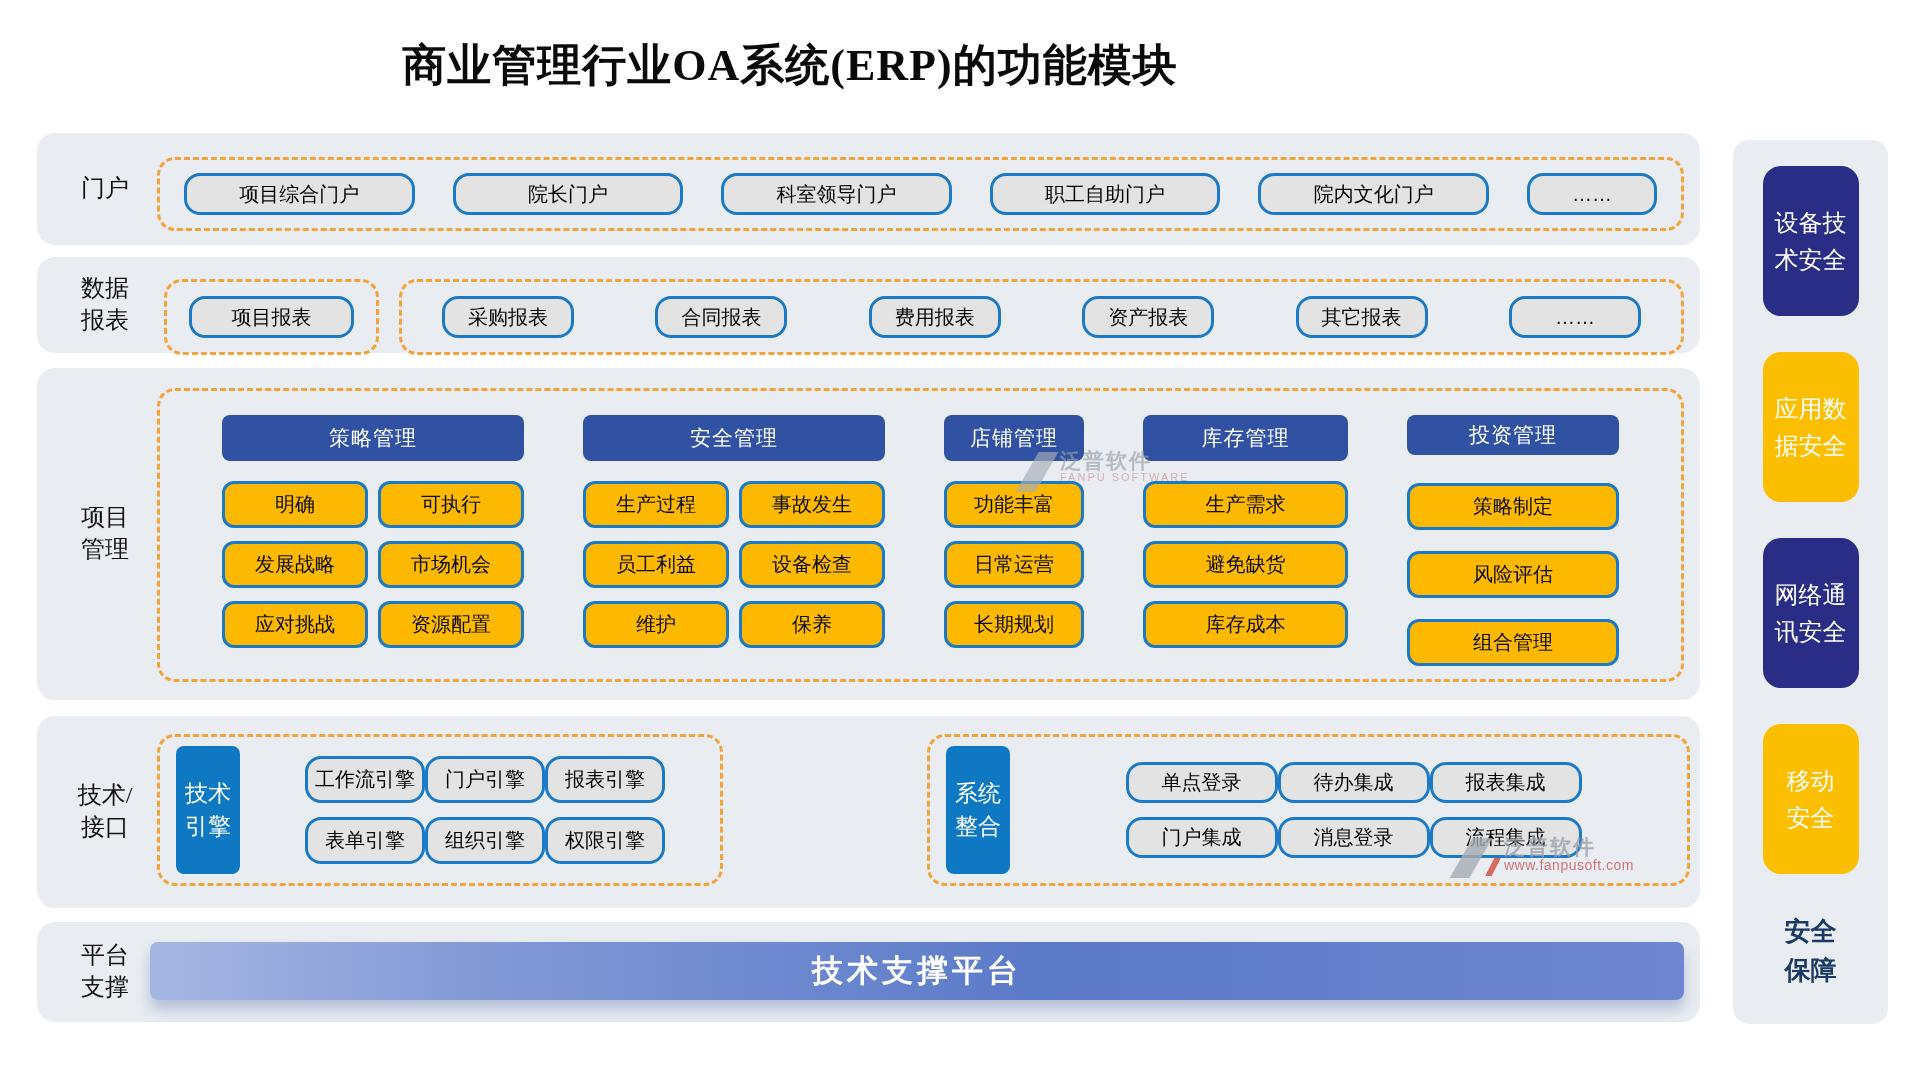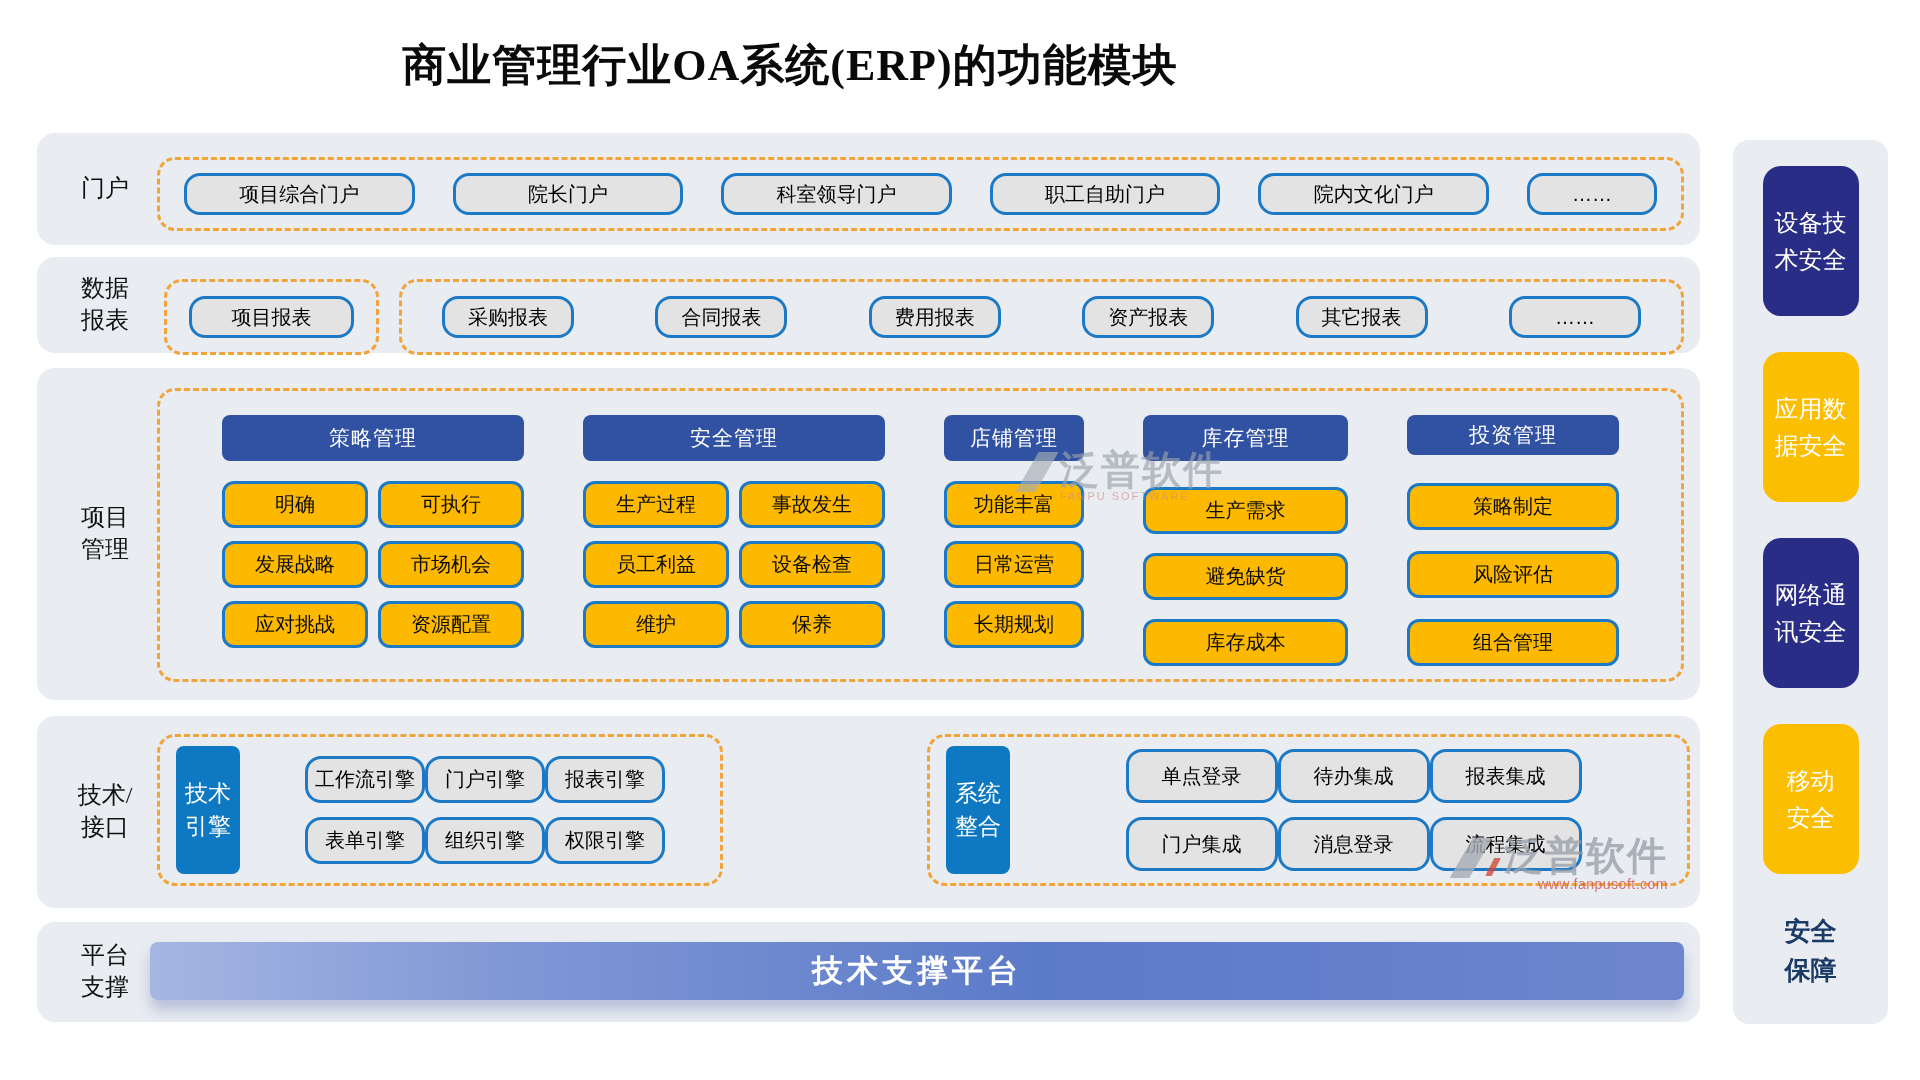--- a/index.html
+++ b/index.html
@@ -38,21 +38,21 @@
   #portal-items .gbox{flex:1;}
   #portal-items .gbox.dots{flex:0 0 130px;}
   
   #report-g1{left:127px;width:215px;top:22px;height:76px;display:flex;align-items:center;}
   #report-g1 .gbox{flex:1;margin:0 22px;}
   #report-g2{left:362px;right:16px;top:22px;height:76px;display:flex;align-items:center;justify-content:space-between;padding:0 40px;}
   #report-g2 .gbox{width:132px;}
   
   #module-wrap{left:120px;right:16px;top:20px;bottom:18px;display:flex;justify-content:space-between;padding:24px 62px 0;}
   .mcol{display:flex;flex-direction:column;}
-  .w302{width:302px;} .w140{width:140px;} .w205{width:205px;justify-content:space-between;} .w212{width:212px;gap:8px;}
+  .w302{width:302px;} .w140{width:140px;} .w205{width:205px;} .w212{width:212px;gap:8px;}
   .mhead{
     height:46px;background:#3152a2;border-radius:8px;color:#ffffff;font-size:21px;
     display:flex;align-items:center;justify-content:center;margin-bottom:20px;letter-spacing:1px;
   }
   .mrow{display:flex;gap:10px;margin-bottom:13px;}
   .ybox{
     flex:1;height:47px;background:#fdb900;border:3px solid #1b79c5;border-radius:12px;
     display:flex;align-items:center;justify-content:center;font-size:20px;color:#0a0a0a;
     box-sizing:border-box;white-space:nowrap;
   }
@@ -61,21 +61,21 @@
   #tech-g1{left:120px;width:566px;top:18px;height:152px;}
   #tech-g2{left:890px;right:10px;top:18px;height:152px;}
   .badge{
     width:64px;height:128px;background:#0e79c2;border-radius:8px;color:#fff;
     font-size:23px;display:flex;align-items:center;justify-content:center;
     text-align:center;white-space:pre-line;line-height:1.45;flex:0 0 64px;
   }
   .egrid{flex:1;display:flex;flex-direction:column;gap:14px;margin-left:26px;align-items:center;}
   .erow{display:flex;justify-content:space-between;}
   #tech-g1 .gbox{width:120px;height:47px;}
-  #tech-g2 .gbox{width:152px;height:54px;}
+  #tech-g2 .gbox{width:152px;height:41px;}
   
   .platform-bar{
     position:absolute;left:113px;right:16px;top:20px;height:58px;border-radius:8px;
     background:linear-gradient(90deg,#a6b6e3 0%,#8299d6 22%,#5b7ac8 58%,#6e86cf 100%);
     display:flex;align-items:center;justify-content:center;color:#fff;font-size:31px;
     font-weight:bold;letter-spacing:4px;box-shadow:0 10px 14px rgba(90,110,170,.35);
   }
   
   #sidebar{
     position:absolute;left:1733px;top:140px;width:155px;height:884px;
@@ -96,21 +96,21 @@
   }
   
   .wm{position:absolute;display:flex;align-items:flex-start;opacity:.8;pointer-events:none;}
   #wm-center{left:1022px;top:450px;opacity:.65;}
   #wm-footer{left:1456px;top:836px;}
   .wm-logo{width:30px;height:40px;background:#a7adb5;transform:skewX(-18deg);
     clip-path:polygon(34% 0,100% 0,66% 100%,0 100%);margin-right:8px;margin-top:2px;}
   .wm-logo-red{width:10px;height:18px;background:#d04a3c;transform:skewX(-18deg);
     margin:22px 6px 0 -6px;clip-path:polygon(34% 0,100% 0,66% 100%,0 100%);}
   .wm-text{display:flex;flex-direction:column;line-height:1.05;}
-  .wm-name{font-size:39px;font-weight:bold;color:#9aa1ab;letter-spacing:2px;}
+  .wm-name{font-size:21px;font-weight:bold;color:#9aa1ab;letter-spacing:2px;}
   .wm-sub{font-size:11px;color:#d08f8f;letter-spacing:2px;}
   .wm-url{font-size:14px;color:#cc5555;text-align:right;letter-spacing:.5px;}
 </style>
 </head>
 <body>
 
 <div class="title">商业管理行业OA系统(ERP)的功能模块</div>
 
 <div class="panel" id="row-portal">
   <div class="row-label">门户</div>

